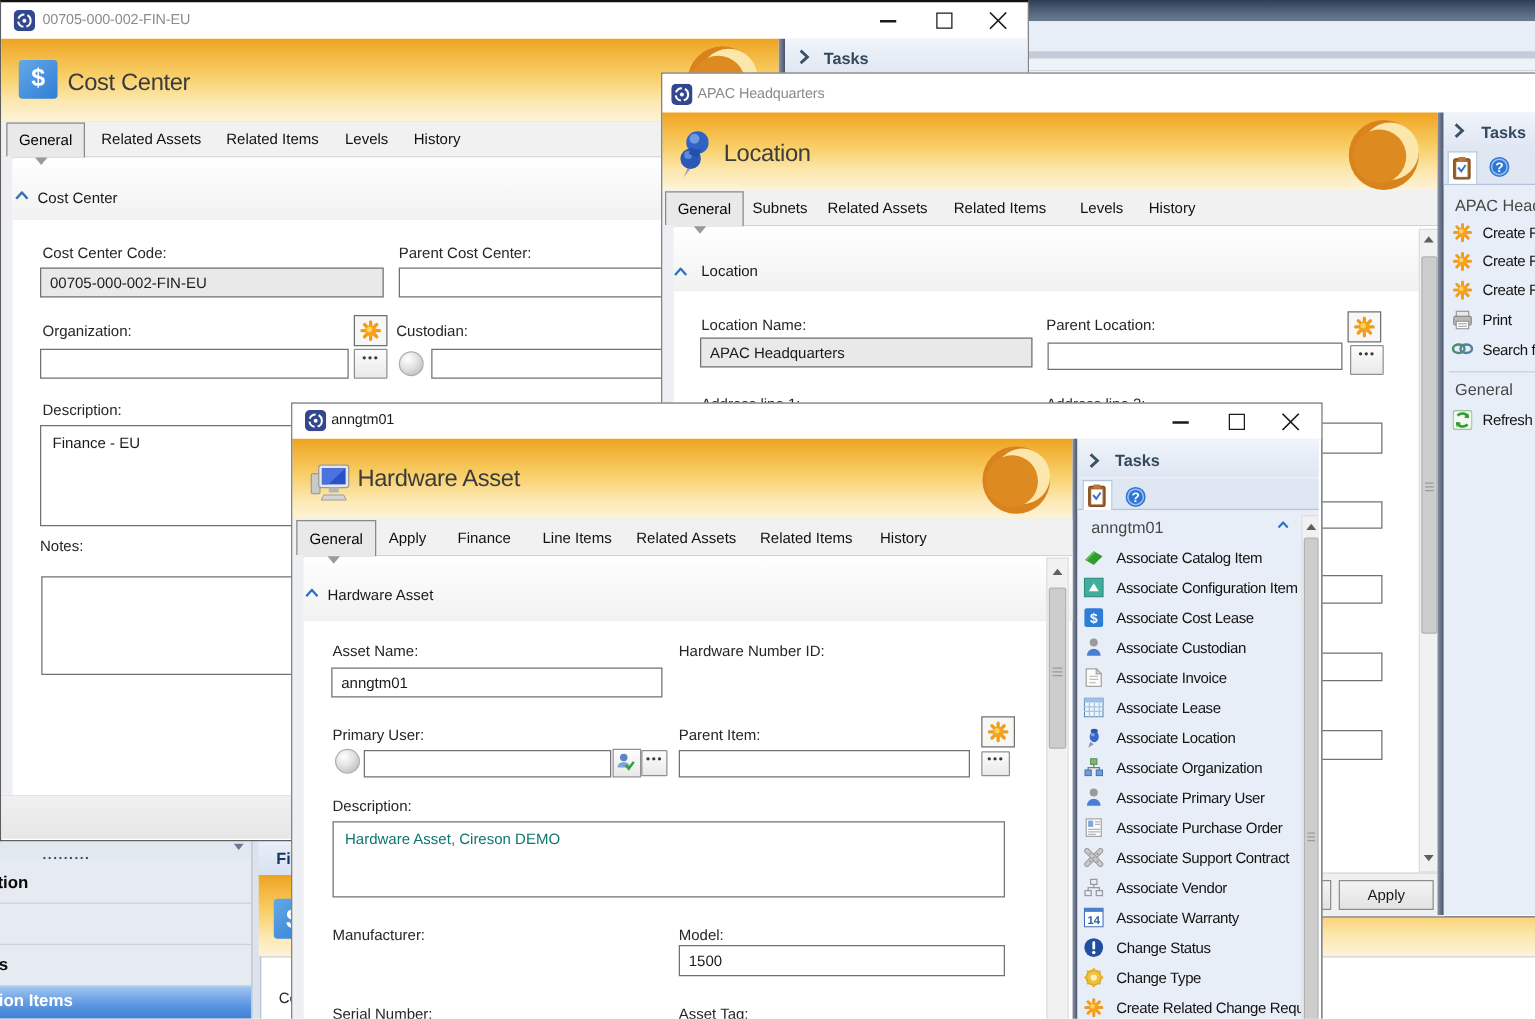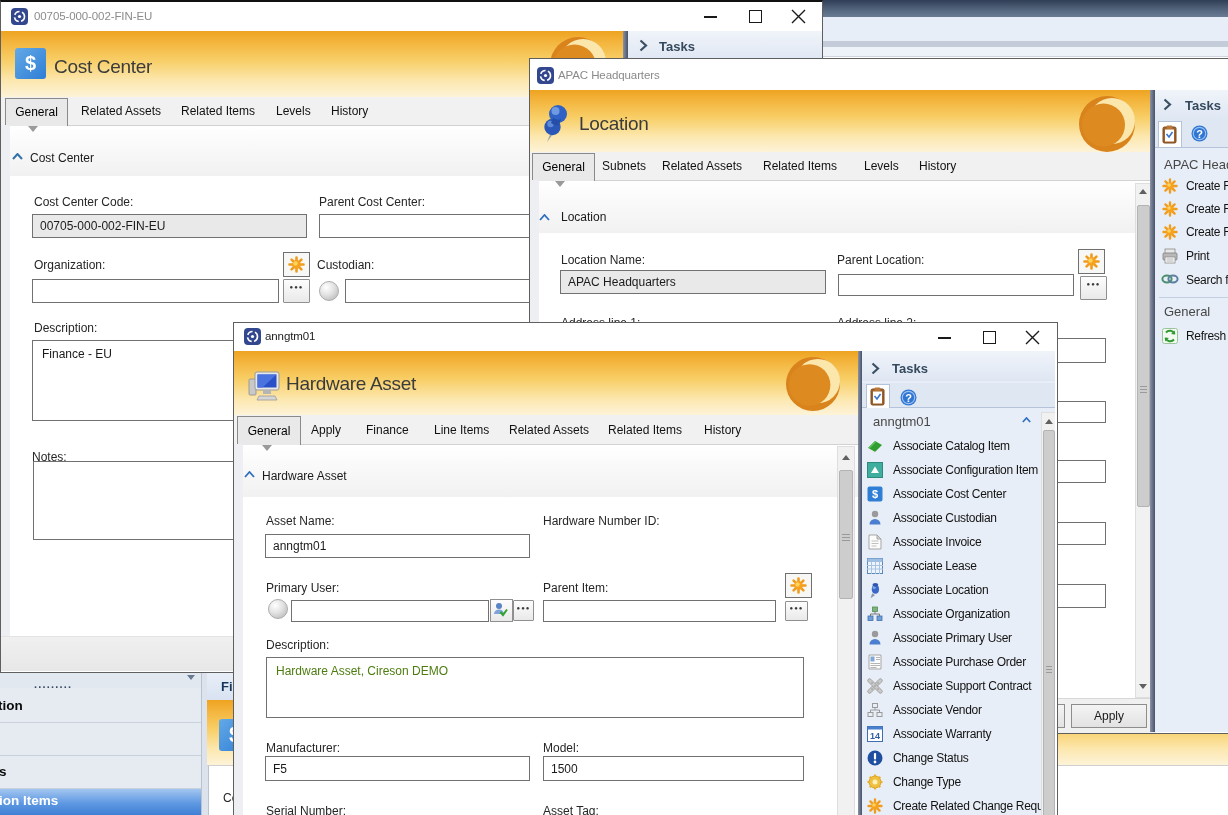--- a/index.html
+++ b/index.html
@@ -123,21 +123,21 @@
         </svg></div>
   <div class="tb" style="left:31px;top:277px;width:245px;height:22px"></div>
   <div class="dotbtn" style="left:282px;top:277px">●●●</div>
   <div class="lbl" style="left:316px;top:256px">Custodian:</div>
   <div class="sphere" style="left:318px;top:279px"></div>
   <div class="tb" style="left:344px;top:277px;width:210px;height:22px"></div>
   <div class="lbl" style="left:33px;top:319px">Description:</div>
   <div class="tb" style="left:31px;top:338px;width:489px;height:79px">
         <div style="position:absolute;left:9px;top:6px;font-size:12px;color:#1a1a1a">Finance - EU</div>
       </div>
-  <div class="lbl" style="left:31px;top:448px">Notes:</div>
+  <div class="lbl" style="left:31px;top:428px">Notes:</div>
   <div class="tb" style="left:32px;top:459px;width:488px;height:77px"></div>
 
   <div class="ab" style="left:0;top:634px;width:819px;height:34px;background:linear-gradient(#f0f0f0,#e7e7e7);border-top:1px solid #e3e3e3"></div>
 
   <div class="ab" style="left:622px;top:29px;width:5px;height:605px;background:linear-gradient(90deg,#8a93a6,#47526a)"></div>
   <div class="tpane" style="left:627px;top:29px;width:194px;height:605px">
     <div class="tphead"></div>
     <svg class="ab" style="left:11px;top:8px" width="9" height="13">
           <path d="M1.5 1.5 L7 6.5 L1.5 11.5" stroke="#3c5064" stroke-width="2.2" fill="none"></path>
         </svg>
@@ -366,26 +366,23 @@
   <div class="starbtn" style="left:551px;top:250px"><svg width="25" height="23" viewBox="0 0 25 23">
           <g stroke="#ef9c1c" stroke-width="2.6" stroke-linecap="round">
             <path d="M12.5 4.5 V18.5 M5.5 11.5 H19.5 M7.6 6.6 L17.4 16.4 M17.4 6.6 L7.6 16.4"></path>
           </g>
           <circle cx="12.5" cy="11.5" r="4.4" fill="#f6a21f"></circle>
           <circle cx="11.5" cy="10.5" r="2.2" fill="#fdd35c"></circle>
         </svg></div>
   <div class="dotbtn" style="left:551px;top:278px;width:21px;height:18px;line-height:13px">●●●</div>
   <div class="lbl" style="left:32px;top:315px">Description:</div>
   <div class="tb" style="left:32px;top:334px;width:536px;height:59px">
-        <div style="position:absolute;left:9px;top:6px;font-size:12px;color:#4d7c0f">Hardware Asset, Cireson DEMO</div>
+        <div style="position:absolute;left:9px;top:6px;font-size:12px;color:#0f766e">Hardware Asset, Cireson DEMO</div>
       </div>
   <div class="lbl" style="left:32px;top:418px">Manufacturer:</div>
-  <div class="tb" style="left:31px;top:433px;width:263px;height:23px">
-        <div class="tbv">F5</div>
-      </div>
   <div class="lbl" style="left:309px;top:418px">Model:</div>
   <div class="tb" style="left:309px;top:433px;width:259px;height:23px">
         <div class="tbv">1500</div>
       </div>
   <div class="lbl" style="left:32px;top:481px">Serial Number:</div>
   <div class="lbl" style="left:309px;top:481px">Asset Tag:</div>
 
   <div class="sb" style="left:603px;top:123px;width:16px;height:371px">
     <div class="tri-up ab" style="left:4px;top:8px"></div>
     <div class="sbt" style="left:1px;top:23px;width:12px;height:127px">
@@ -427,21 +424,21 @@
     <div class="titem" style="left:31px;top:88px">Associate Catalog Item</div>
     <svg class="ab" style="left:5px;top:111px" width="16" height="16" viewBox="0 0 16 16">
           <rect x="0.5" y="0.5" width="15" height="15" fill="#3fae9e" stroke="#2d8a7c"></rect>
           <path d="M8 4.5 L12 11 H4 z" fill="#fff"></path>
         </svg>
     <div class="titem" style="left:31px;top:112px">Associate Configuration Item</div>
     <svg class="ab" style="left:5px;top:135px" width="16" height="16" viewBox="0 0 16 16">
           <rect x="0.5" y="0.5" width="15" height="15" rx="2" fill="#2f7ed6"></rect>
           <text x="8" y="12" font-size="11" font-weight="bold" fill="#fff" text-anchor="middle" font-family="Liberation Sans">$</text>
         </svg>
-    <div class="titem" style="left:31px;top:136px">Associate Cost Center</div>
+    <div class="titem" style="left:31px;top:136px">Associate Cost Lease</div>
     <svg class="ab" style="left:6px;top:159px" width="14" height="16" viewBox="0 0 14 16">
           <circle cx="7" cy="4" r="3.2" fill="#9a9a9a"></circle>
           <path d="M1.5 14.5 a5.5 5.5 0 0 1 11 0 z" fill="#4a7fd0"></path>
         </svg>
     <div class="titem" style="left:31px;top:160px">Associate Custodian</div>
     <svg class="ab" style="left:6px;top:183px" width="14" height="16" viewBox="0 0 14 16">
           <path d="M1 1 h8 l4 4 v10 h-12 z" fill="#fcfcfc" stroke="#a5a5a5"></path>
           <path d="M9 1 l4 4 h-4 z" fill="#d9d9d9" stroke="#a5a5a5"></path>
           <path d="M3.5 7 h7 M3.5 9.5 h7 M3.5 12 h5" stroke="#c0c0c0"></path>
         </svg>

